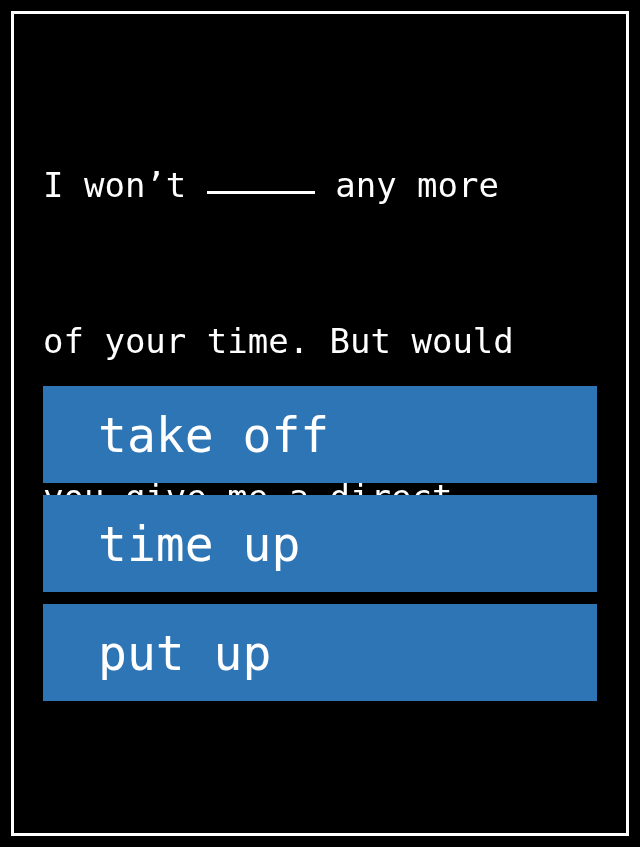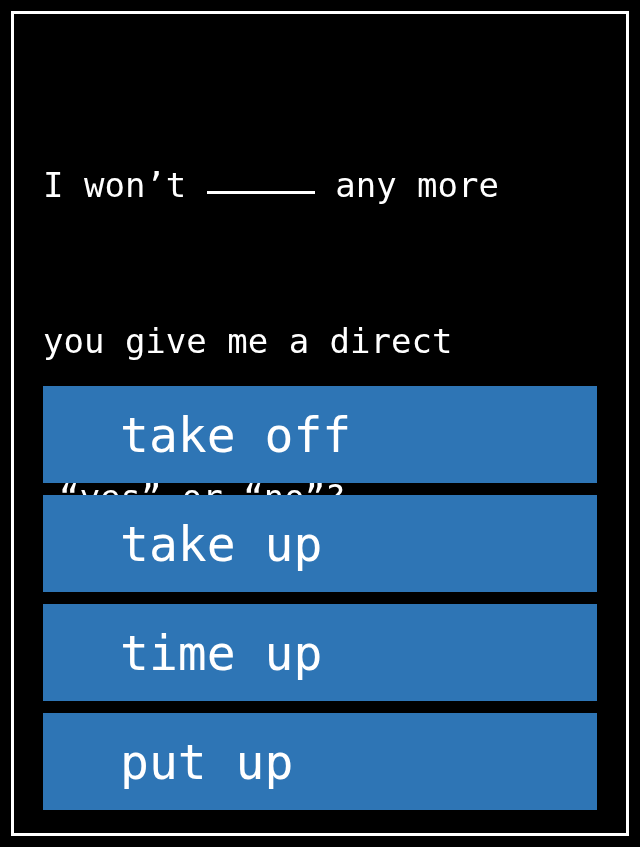--- a/index.html
+++ b/index.html
@@ -71,54 +71,52 @@
     width: 554px;
   }
   .option {
     width: 554px;
     height: 97px;
     background: #2E75B5;
     margin-bottom: 12px;
     display: flex;
     align-items: center;
     box-sizing: border-box;
-    padding-left: 77px;
+    padding-left: 55px;
     cursor: pointer;
   }
   .option:last-child { margin-bottom: 4px; }
   .option-label {
     color: #ffffff;
     font-size: 48px;
     line-height: 48px;
     white-space: pre;
     font-family: "DejaVu Sans Mono", "Liberation Mono", monospace;
   }
 </style>
 </head>
 <body>
 
 <div id="screen">
 
   <div id="frame"></div>
 
   <div id="question">
     <span class="qline"><span>I won’t </span><span class="blank"></span><span> any more</span></span>
+    <span class="qline">of your time. But would</span>
     <span class="qline">you give me a direct</span>
     <span class="qline indent">“yes” or “no”?</span>
   </div>
 
   <div id="options">
 
     <div class="option">
       <span class="option-label">take off</span>
     </div>
 
-    <div class="option">
-      <span class="option-label">take up</span>
-    </div>
 
     <div class="option">
       <span class="option-label">time up</span>
     </div>
 
     <div class="option">
       <span class="option-label">put up</span>
     </div>
 
   </div>

